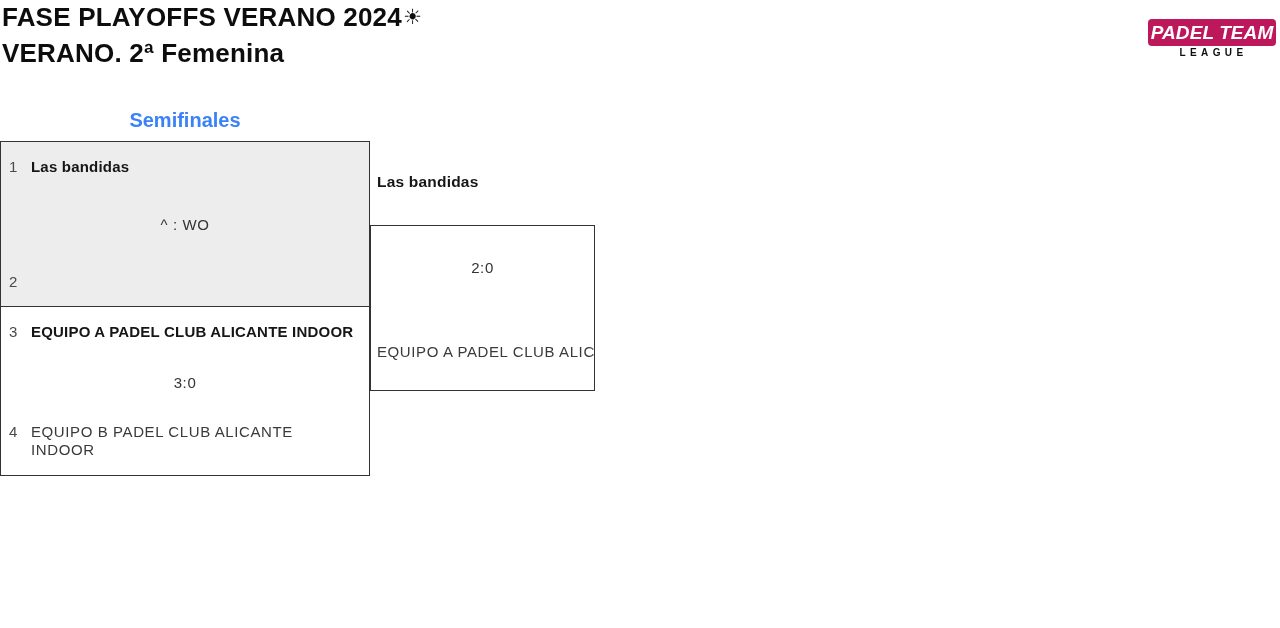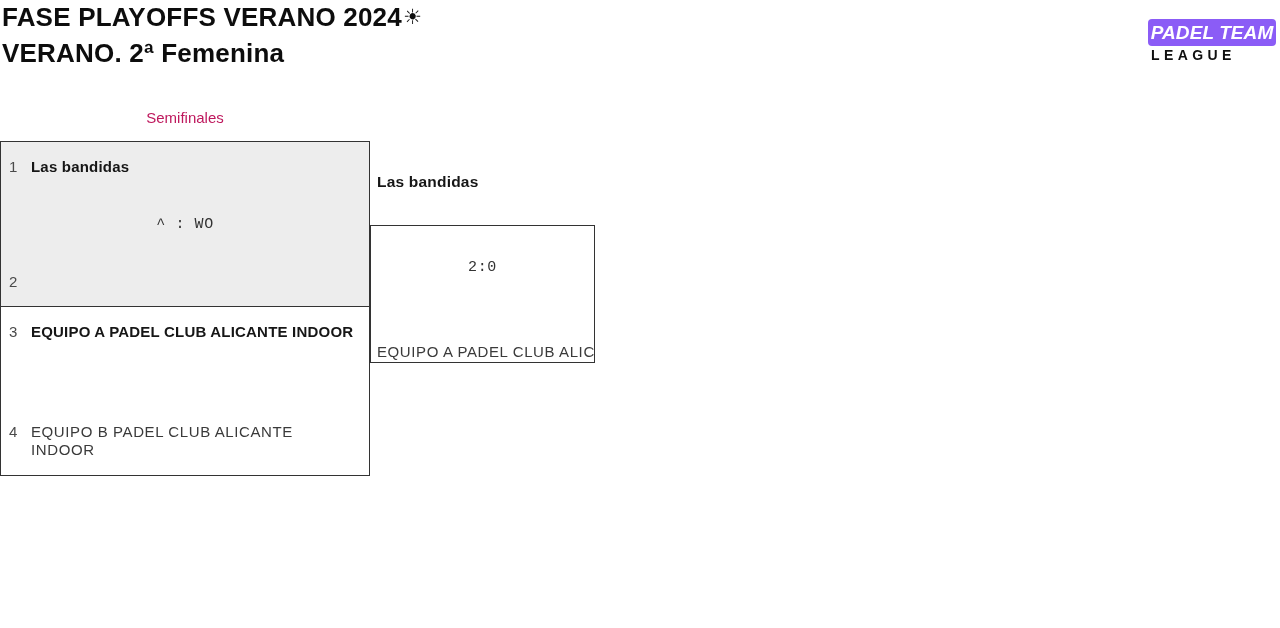--- a/index.html
+++ b/index.html
@@ -33,50 +33,51 @@
   }
 
   
   .logo {
     position: absolute;
     left: 1148px; top: 19px;
     width: 128px;
     cursor: pointer;
   }
   .logo-top {
-    background: #8b5cf6;
+    background: #be185d;
     color: #ffffff;
     height: 27px;
     border-radius: 4px;
     display: flex;
     align-items: center;
     justify-content: center;
     font-size: 19px;
     font-weight: 700;
     font-style: italic;
     letter-spacing: 0.1px;
     white-space: nowrap;
   }
   .logo-bottom {
     color: #0f0f0f;
-    font-size: 14px;
+    font-size: 10px;
     font-weight: 700;
     letter-spacing: 4.4px;
+    text-align: center;
     text-indent: 3px;
     margin-top: 1px;
     white-space: nowrap;
   }
 
   
   .round-header {
     position: absolute;
     top: 109px;
-    font-size: 15px;
-    font-weight: 400;
-    color: #be185d;
+    font-size: 20px;
+    font-weight: 700;
+    color: #3b82f6;
     text-align: center;
   }
   .round-header.semis { left: 0; width: 370px; }
   .round-header.final { left: 370px; width: 226px; }
 
   
   .match-box {
     position: absolute;
     left: 0;
     width: 370px;
@@ -110,36 +111,35 @@
   .team-name.loser {
     font-weight: 400;
     color: #3a3a3a;
     letter-spacing: 0.6px;
   }
   .score {
     text-align: center;
     font-size: 15px;
     color: #333333;
     letter-spacing: 0.6px;
-    font-family: Liberation Mono, monospace;
   }
 
   
   .final-team1 {
     position: absolute;
     left: 377px; top: 173px;
     font-size: 15.5px;
     font-weight: 700;
     color: #161616;
     letter-spacing: 0.2px;
   }
   .final-box {
     position: absolute;
     left: 370px; top: 225px;
-    width: 225px; height: 138px;
+    width: 225px; height: 166px;
     border: 1.5px solid #333333;
     box-sizing: border-box;
     background: #ffffff;
     overflow: hidden;
     cursor: pointer;
   }
   .final-box .score {
     position: absolute;
     top: 33px; left: 0; right: 0;
   }
@@ -178,20 +178,21 @@
     <div class="team-row">
       <span class="seed">2</span>
     </div>
   </div>
 
   <div class="match-box match-2">
     <div class="team-row">
       <span class="seed">3</span>
       <span class="team-name winner">EQUIPO A PADEL CLUB ALICANTE INDOOR</span>
     </div>
+    <div class="score">3:0</div>
     <div class="team-row">
       <span class="seed">4</span>
       <span class="team-name loser">EQUIPO B PADEL CLUB ALICANTE INDOOR</span>
     </div>
   </div>
 
   <div class="final-team1">Las bandidas</div>
 
   <div class="final-box">
     <div class="score">2:0</div>

